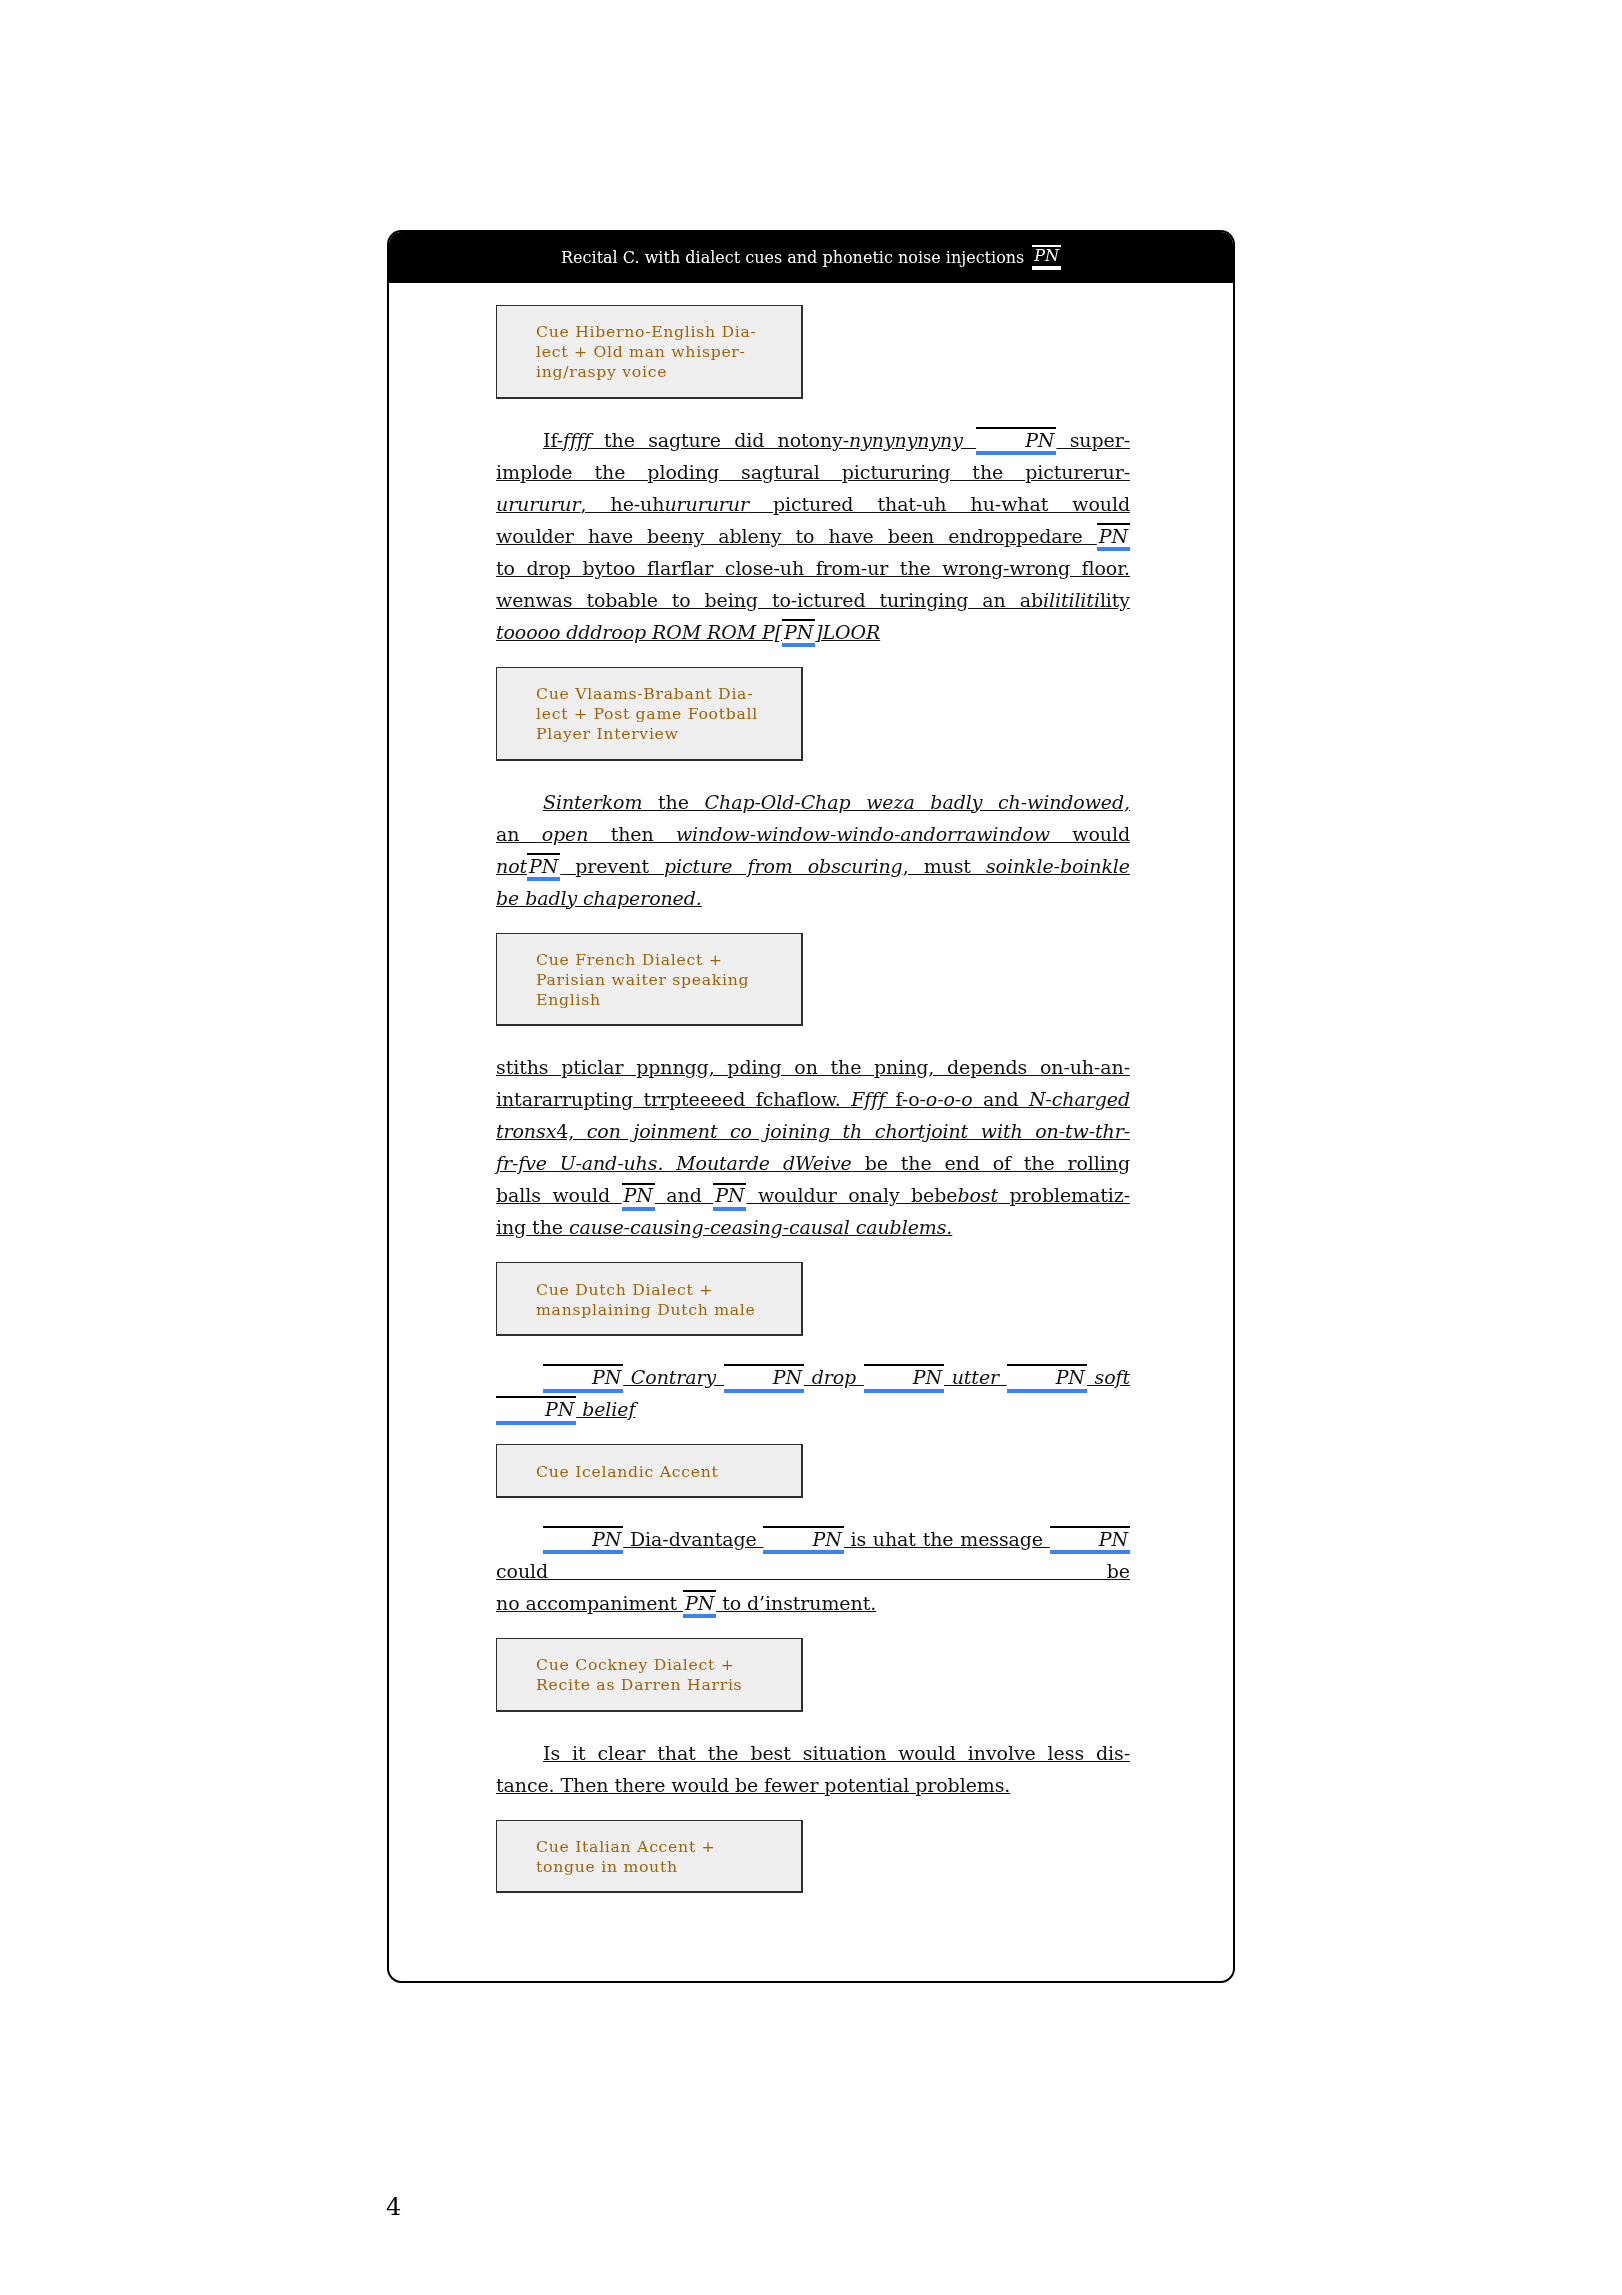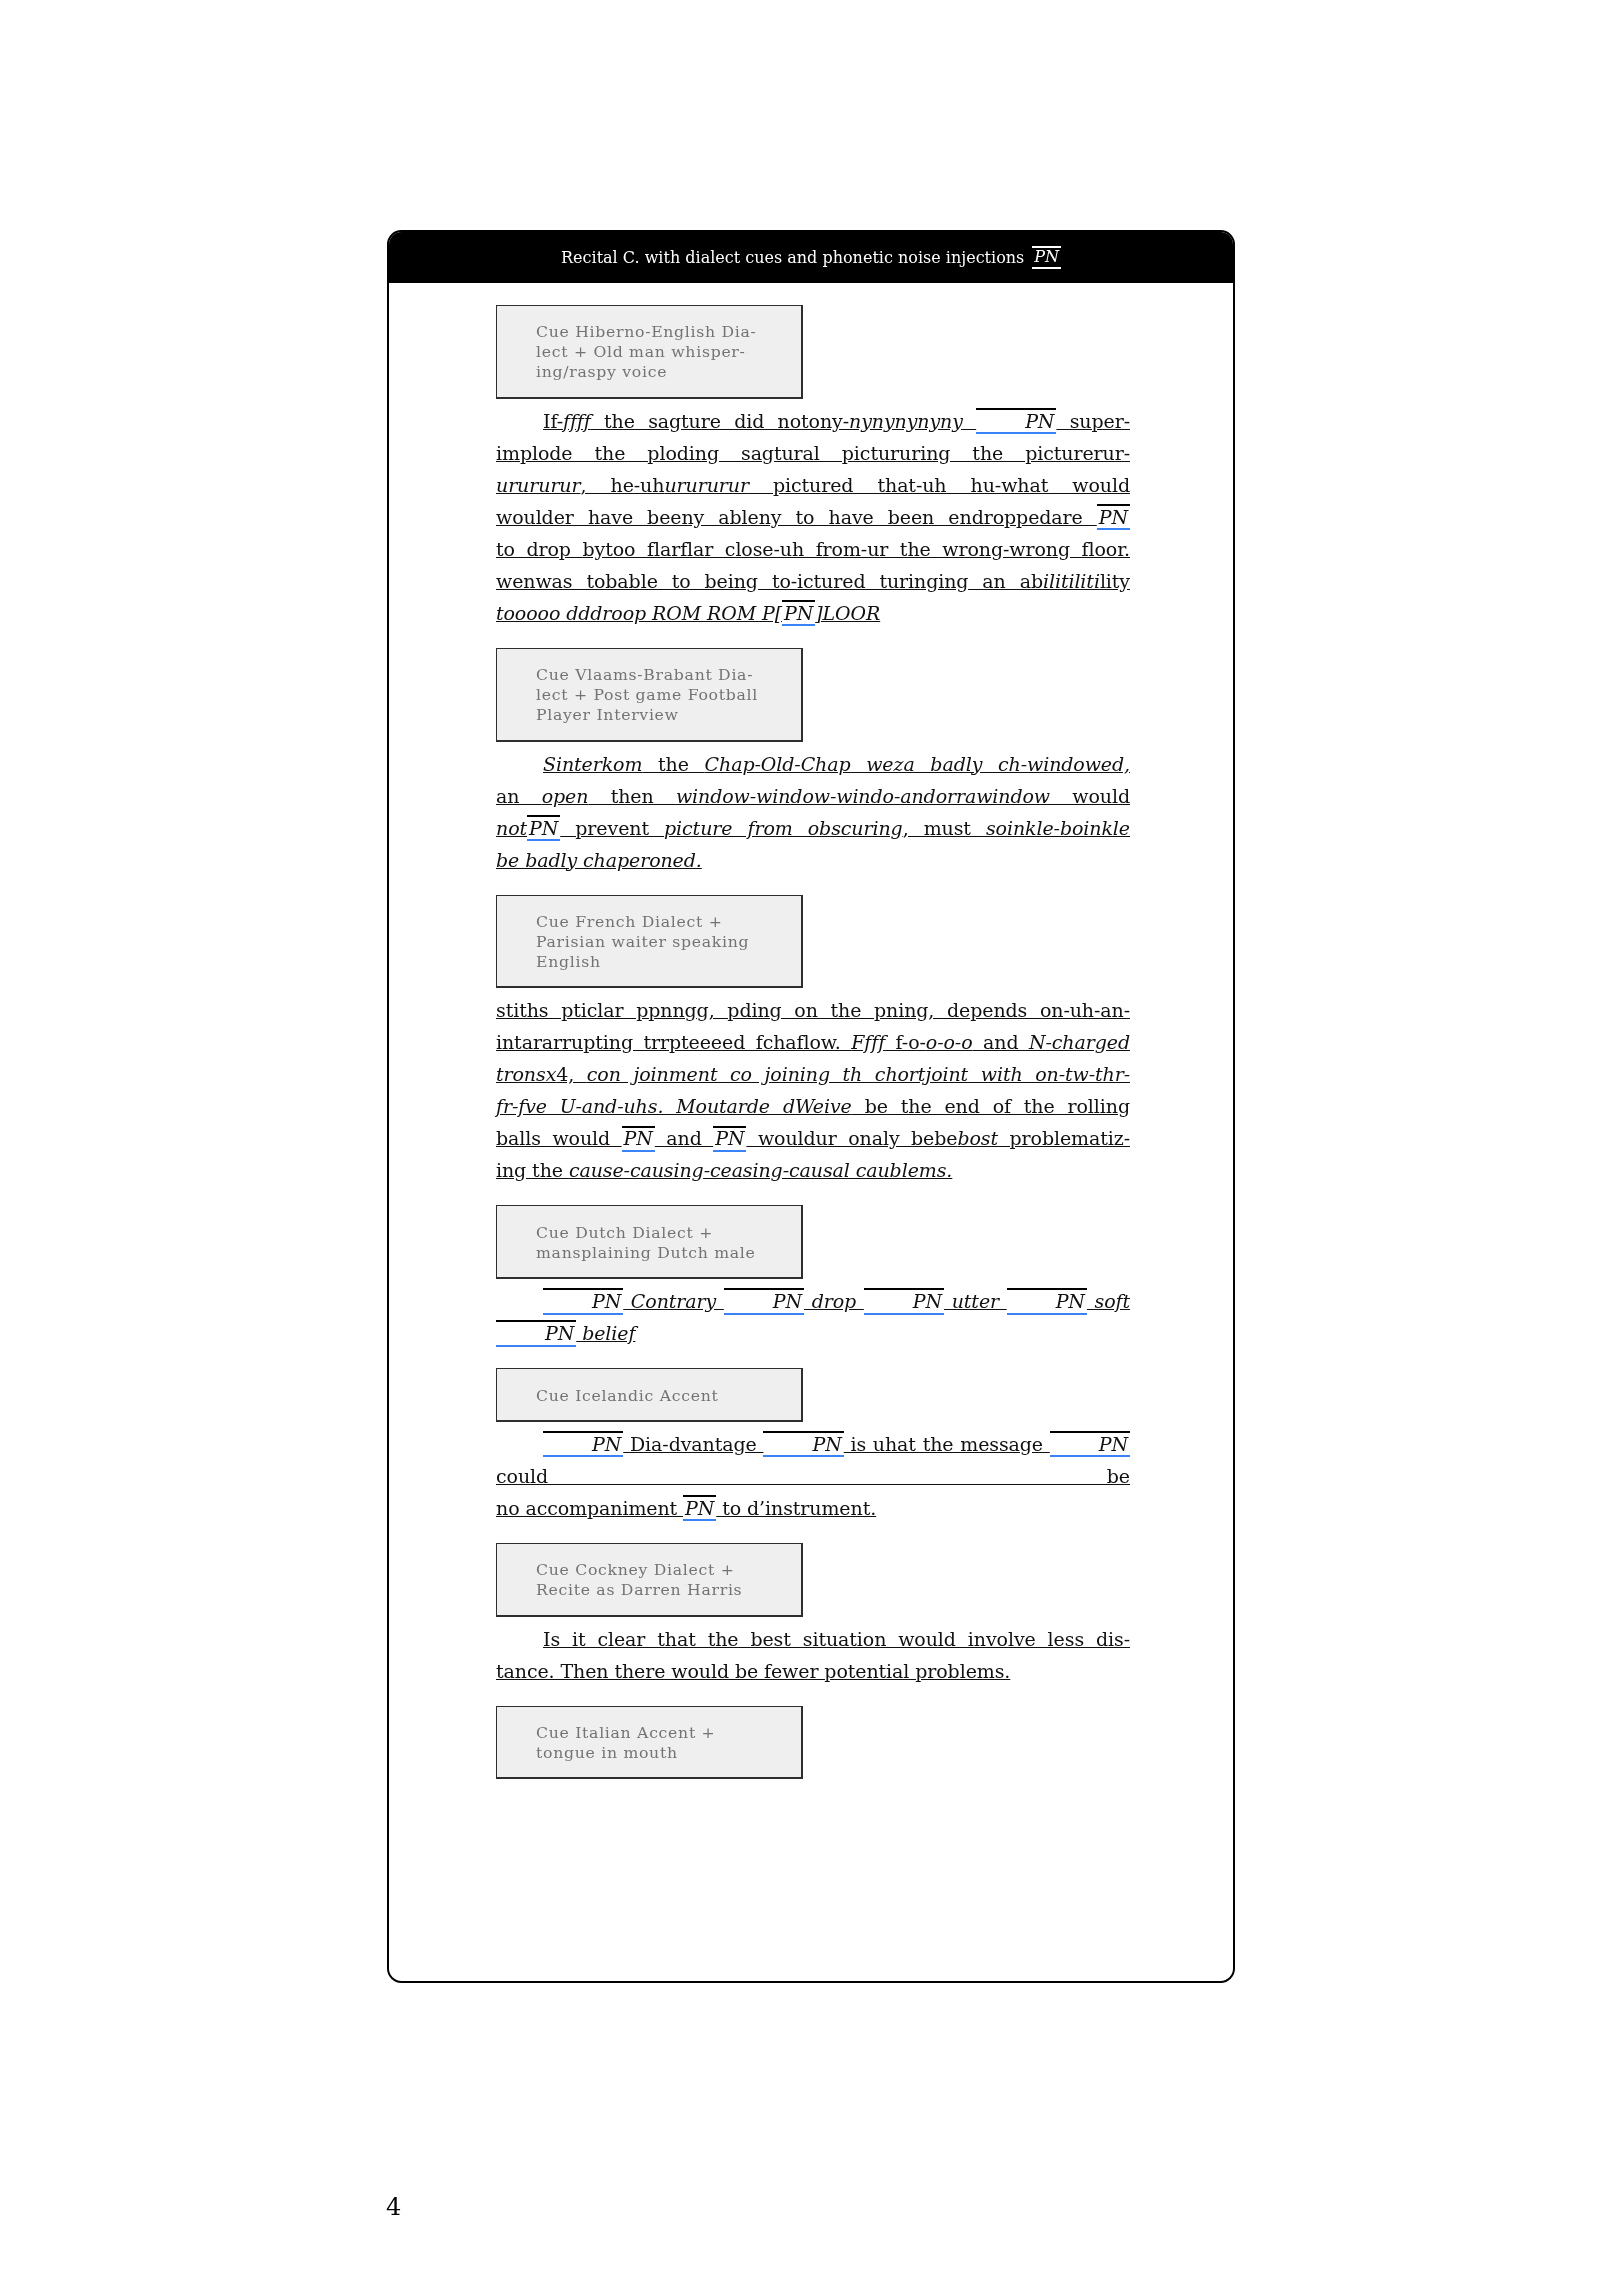--- a/index.html
+++ b/index.html
@@ -7,31 +7,31 @@
          font-family:"DejaVu Serif", serif;color:#111;}
   .frame{position:absolute;left:387px;top:230px;width:848px;height:1753px;
          box-sizing:border-box;border:2px solid #000;border-radius:14.4px;
          overflow:hidden;background:#fff;}
   .titlebar{height:51px;background:#000000;display:flex;align-items:center;
             justify-content:center;color:#fff;font-size:16px;}
   .title-text{white-space:pre;}
   .body{padding:22px 103px 0 107px;}
   .cue{width:307px;box-sizing:border-box;background:#efefef;
        border:1.3px solid #2e2e2e;border-right-width:2px;border-bottom-width:2.6px;
-       padding:16.4px 11.8px 14.4px 39px;margin:0 0 6px;
-       font-size:15.7px;letter-spacing:0.7px;line-height:20px;color:#737373;}
+       padding:16.4px 11.8px 14.4px 39px;margin:0 0 25px;
+       font-size:15.7px;letter-spacing:0.7px;line-height:20px;color:#a16207;}
   .cue-line{white-space:nowrap;}
   .para{margin:0 0 19px;font-size:19px;text-decoration:underline;}
   .line{line-height:32px;text-align:justify;text-align-last:justify;
         letter-spacing:-0.1px;}
   .line.first{text-indent:47px;}
   .line.last{text-align-last:left;}
   .it{font-style:italic;}
   .pn{font-style:italic;display:inline-block;border-top:2px solid #000;
-      border-bottom:2px solid #3b82f6;padding:0.7px 2px;line-height:1.1;}
+      border-bottom:4px solid #3b82f6;padding:0.7px 2px;line-height:1.1;}
   .title-pn{border-color:#fff;margin-left:7.9px;padding:0 2px 1.3px;line-height:1.15;}
   .pageno{position:absolute;left:386px;top:2193px;font-size:24px;color:#000;}
 </style>
 </head>
 <body>
 
 <div class="sheet">
   <div class="frame">
     <div class="titlebar">
       <span class="title-text">Recital C. with dialect cues and phonetic noise injections</span>

